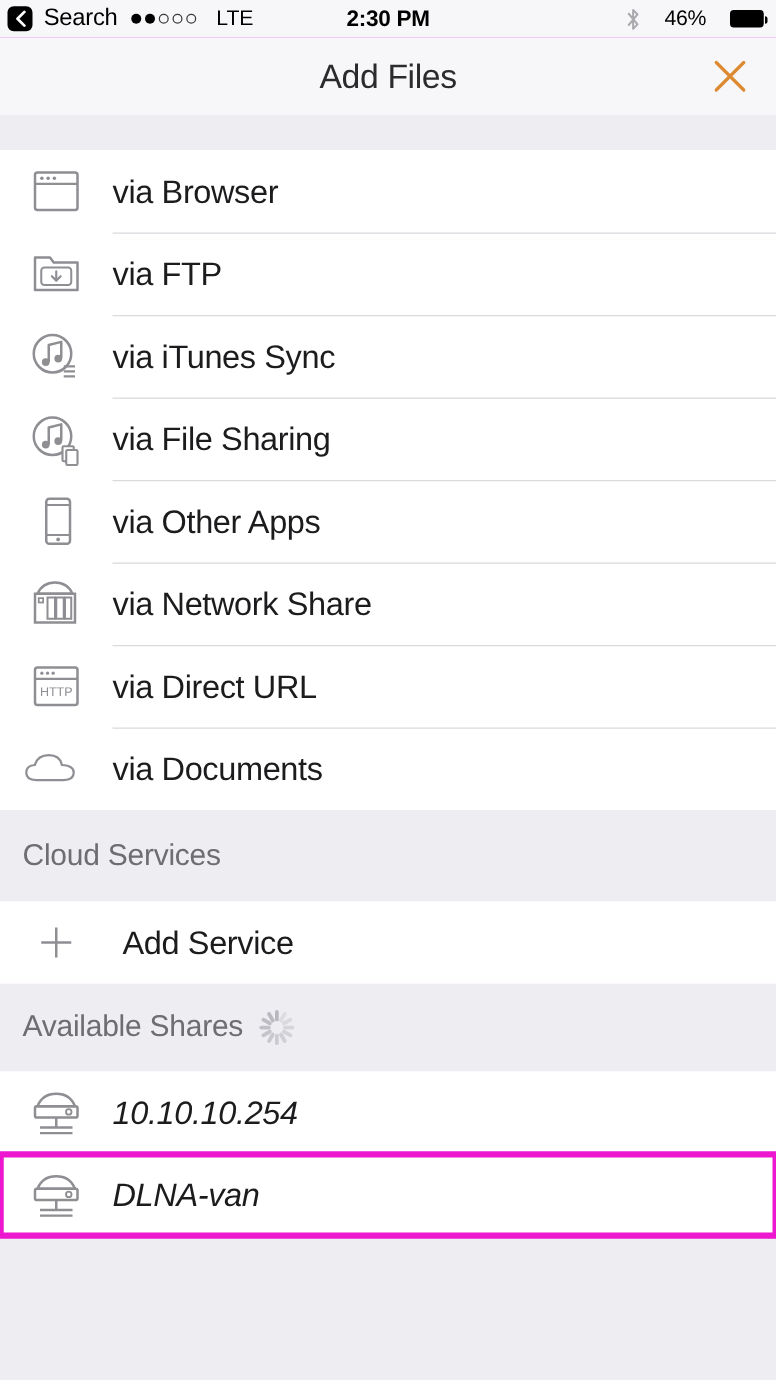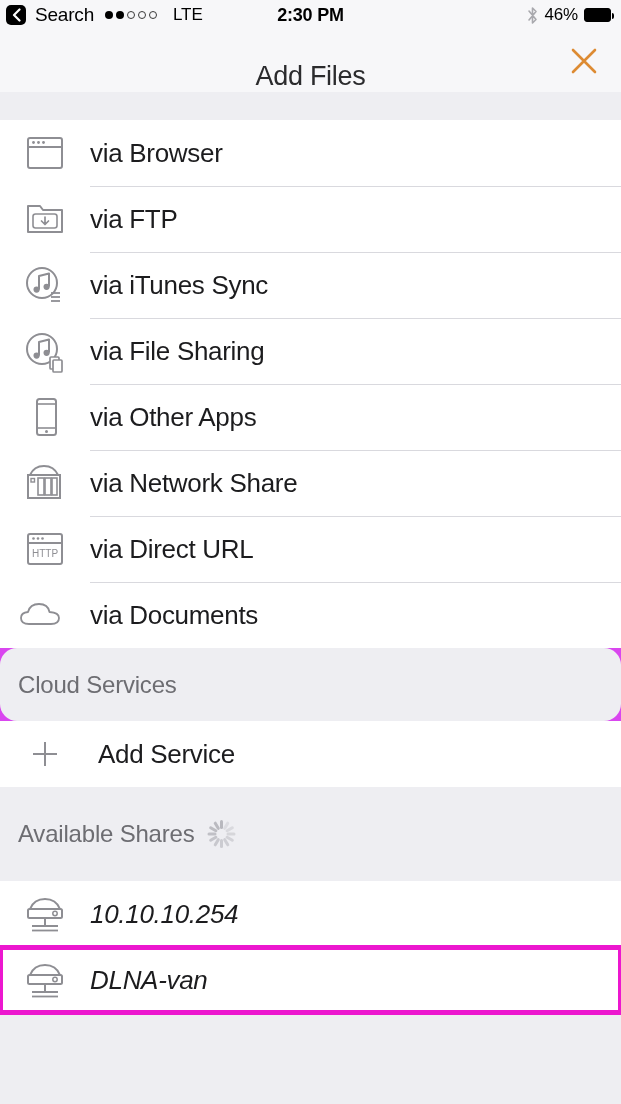--- a/index.html
+++ b/index.html
@@ -81,21 +81,21 @@
     font-size: 18px;
     font-weight: bold;
     color: #000;
     letter-spacing: -0.2px;
     pointer-events: none;
   }
   .sb-right {
     margin-left: auto;
     display: flex;
     align-items: center;
-    gap: 6px;
+    gap: 19px;
     position: relative;
     z-index: 2;
   }
   .sb-batt-text {
     font-size: 17px;
     color: #000;
     letter-spacing: -0.2px;
   }
   .batt {
     width: 27px;
@@ -117,21 +117,21 @@
     border-radius: 0 2px 2px 0;
   }
 
   
   .nav-bar {
     height: 62px;
     flex: 0 0 62px;
     background: #f7f7f9;
     position: relative;
     display: flex;
-    align-items: flex-end;
+    align-items: center;
     justify-content: center;
   }
   .nav-title {
     font-size: 27px;
     color: #2b2b2d;
     letter-spacing: -0.3px;
   }
   .nav-close {
     position: absolute;
     right: 14px;
@@ -155,22 +155,22 @@
     display: flex;
     align-items: center;
     padding: 0 0 0 18px;
     gap: 12px;
   }
   .band-header .band-label {
     font-size: 24px;
     color: #6d6d72;
     letter-spacing: -0.2px;
   }
-  .band-cloud { height: 73px; border-radius: 17px; }
-  .band-shares { height: 94px; }
+  .band-cloud { height: 73px; }
+  .band-shares { height: 70px; }
   .band-footer { flex: 1 1 auto; min-height: 0; }
 
   
   .list { background: #ffffff; flex: 0 0 auto; }
   .row {
     height: 66px;
     display: flex;
     align-items: center;
     background: #fff;
     position: relative;

